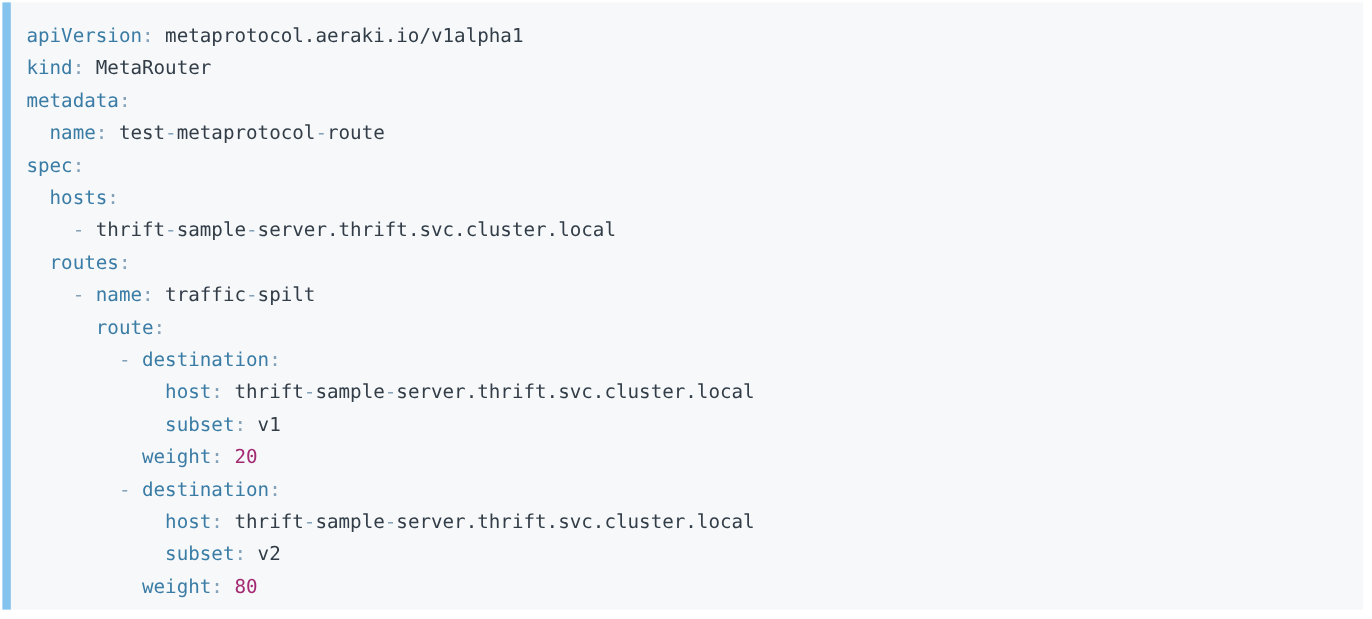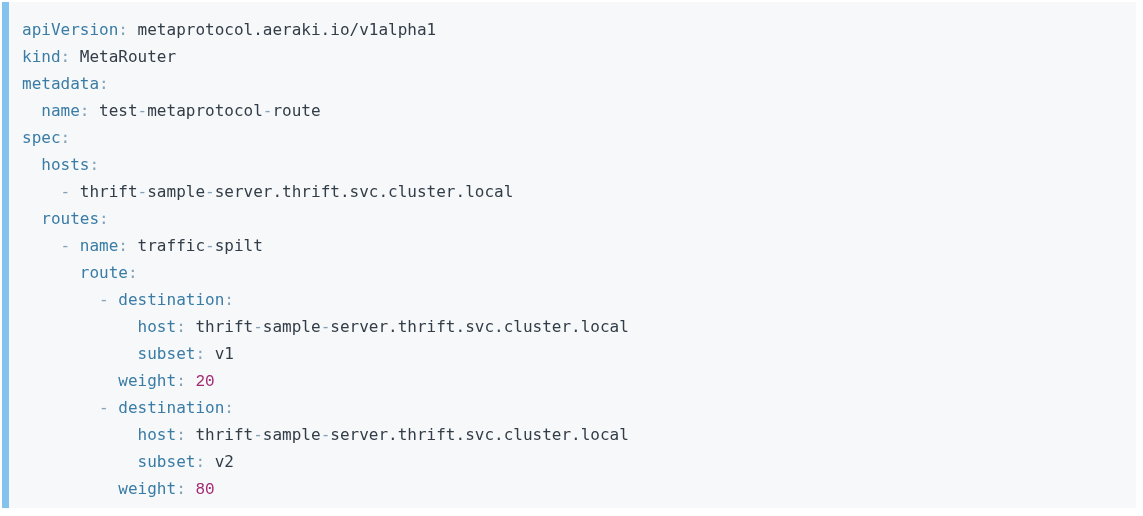--- a/index.html
+++ b/index.html
@@ -26,18 +26,18 @@
     white-space: pre;
     overflow: hidden;
   }
   .line { height: 27px; }
   .tok-key  { color: var(--key,  #3a7ca5); }
   .tok-punc { color: var(--punc, #83a1b8); }
   .tok-dash { color: var(--punc, #83a1b8); }
   .tok-sp   { color: transparent; }
   .tok-val  { color: var(--val,  #323d47); }
   .tok-hy   { color: var(--punc, #83a1b8); }
-  .tok-num  { color: var(--num,  #a32a73); font-family: Liberation Mono, monospace; }
+  .tok-num  { color: var(--num,  #a32a73); }
 </style>
 </head>
 <body>
 
 <div class="code-block" id="code"><div class="line"><span class="tok-key">apiVersion</span><span class="tok-punc">: </span><span class="tok-val">metaprotocol.aeraki.io/v1alpha1</span></div><div class="line"><span class="tok-key">kind</span><span class="tok-punc">: </span><span class="tok-val">MetaRouter</span></div><div class="line"><span class="tok-key">metadata</span><span class="tok-punc">:</span></div><div class="line"><span class="tok-sp">  </span><span class="tok-key">name</span><span class="tok-punc">: </span><span class="tok-val">test</span><span class="tok-hy">-</span><span class="tok-val">metaprotocol</span><span class="tok-hy">-</span><span class="tok-val">route</span></div><div class="line"><span class="tok-key">spec</span><span class="tok-punc">:</span></div><div class="line"><span class="tok-sp">  </span><span class="tok-key">hosts</span><span class="tok-punc">:</span></div><div class="line"><span class="tok-sp">    </span><span class="tok-dash">- </span><span class="tok-val">thrift</span><span class="tok-hy">-</span><span class="tok-val">sample</span><span class="tok-hy">-</span><span class="tok-val">server.thrift.svc.cluster.local</span></div><div class="line"><span class="tok-sp">  </span><span class="tok-key">routes</span><span class="tok-punc">:</span></div><div class="line"><span class="tok-sp">    </span><span class="tok-dash">- </span><span class="tok-key">name</span><span class="tok-punc">: </span><span class="tok-val">traffic</span><span class="tok-hy">-</span><span class="tok-val">spilt</span></div><div class="line"><span class="tok-sp">      </span><span class="tok-key">route</span><span class="tok-punc">:</span></div><div class="line"><span class="tok-sp">        </span><span class="tok-dash">- </span><span class="tok-key">destination</span><span class="tok-punc">:</span></div><div class="line"><span class="tok-sp">            </span><span class="tok-key">host</span><span class="tok-punc">: </span><span class="tok-val">thrift</span><span class="tok-hy">-</span><span class="tok-val">sample</span><span class="tok-hy">-</span><span class="tok-val">server.thrift.svc.cluster.local</span></div><div class="line"><span class="tok-sp">            </span><span class="tok-key">subset</span><span class="tok-punc">: </span><span class="tok-val">v1</span></div><div class="line"><span class="tok-sp">          </span><span class="tok-key">weight</span><span class="tok-punc">: </span><span class="tok-num">20</span></div><div class="line"><span class="tok-sp">        </span><span class="tok-dash">- </span><span class="tok-key">destination</span><span class="tok-punc">:</span></div><div class="line"><span class="tok-sp">            </span><span class="tok-key">host</span><span class="tok-punc">: </span><span class="tok-val">thrift</span><span class="tok-hy">-</span><span class="tok-val">sample</span><span class="tok-hy">-</span><span class="tok-val">server.thrift.svc.cluster.local</span></div><div class="line"><span class="tok-sp">            </span><span class="tok-key">subset</span><span class="tok-punc">: </span><span class="tok-val">v2</span></div><div class="line"><span class="tok-sp">          </span><span class="tok-key">weight</span><span class="tok-punc">: </span><span class="tok-num">80</span></div></div>
 
 </body></html>

